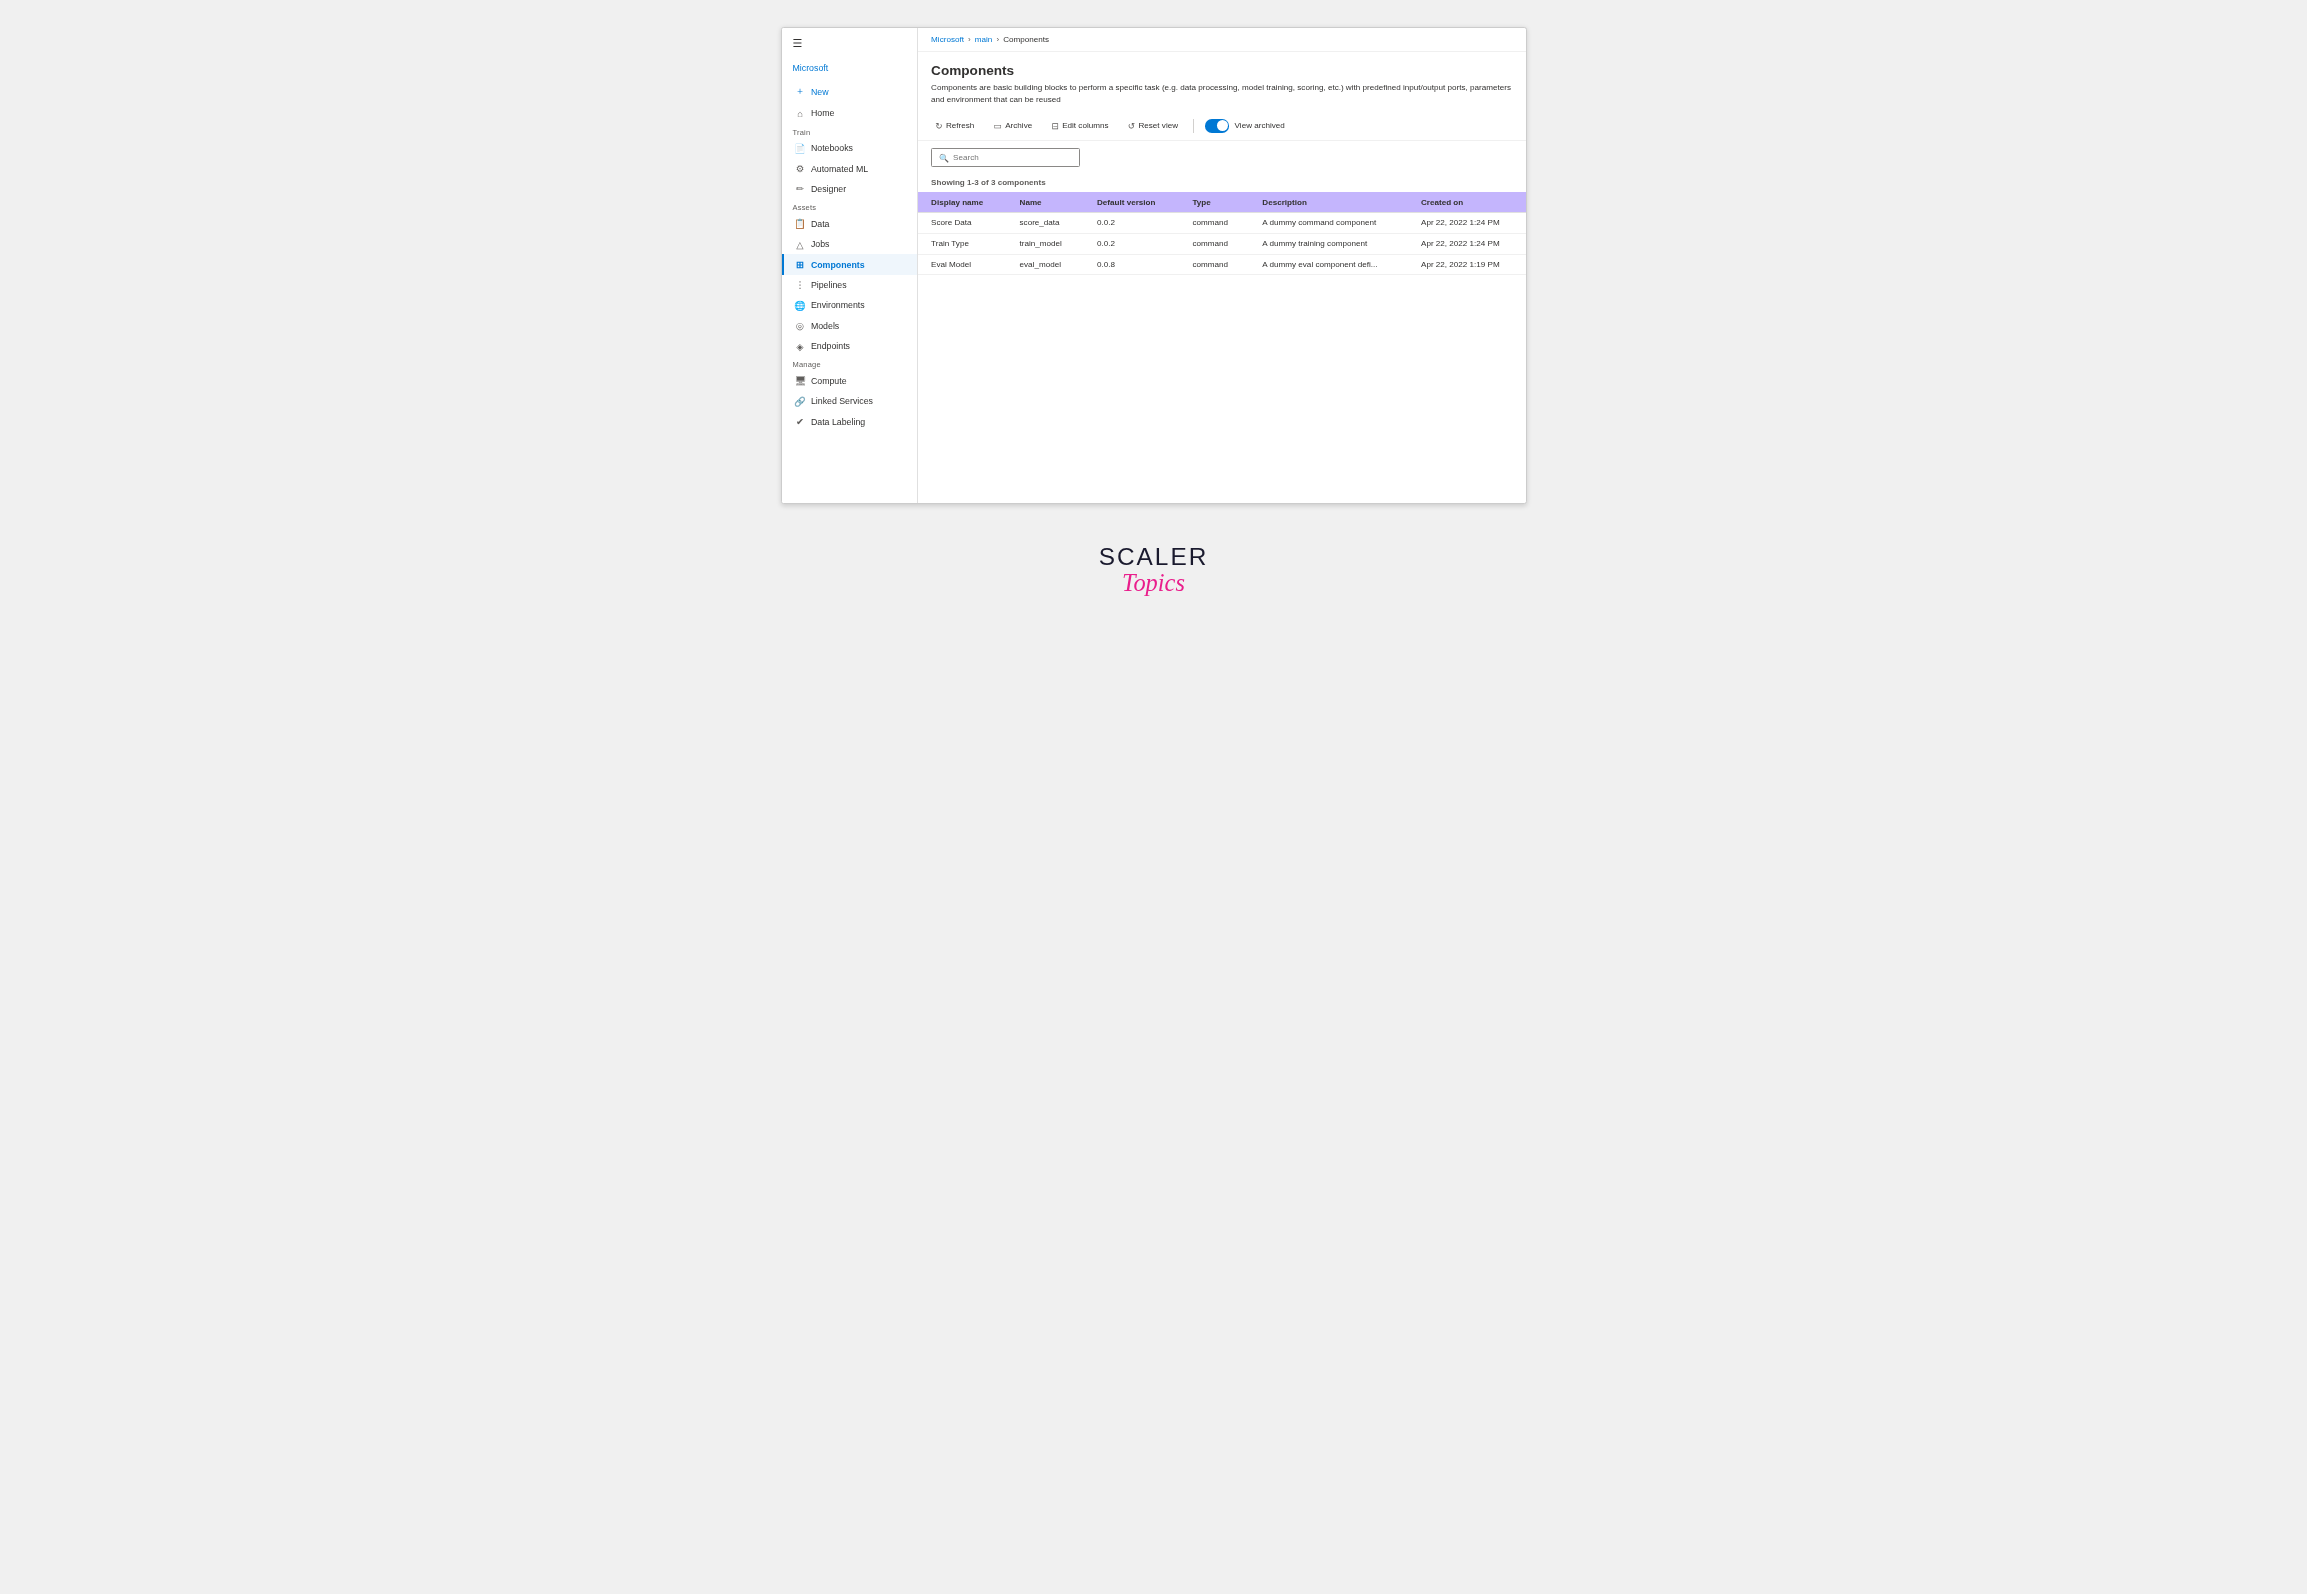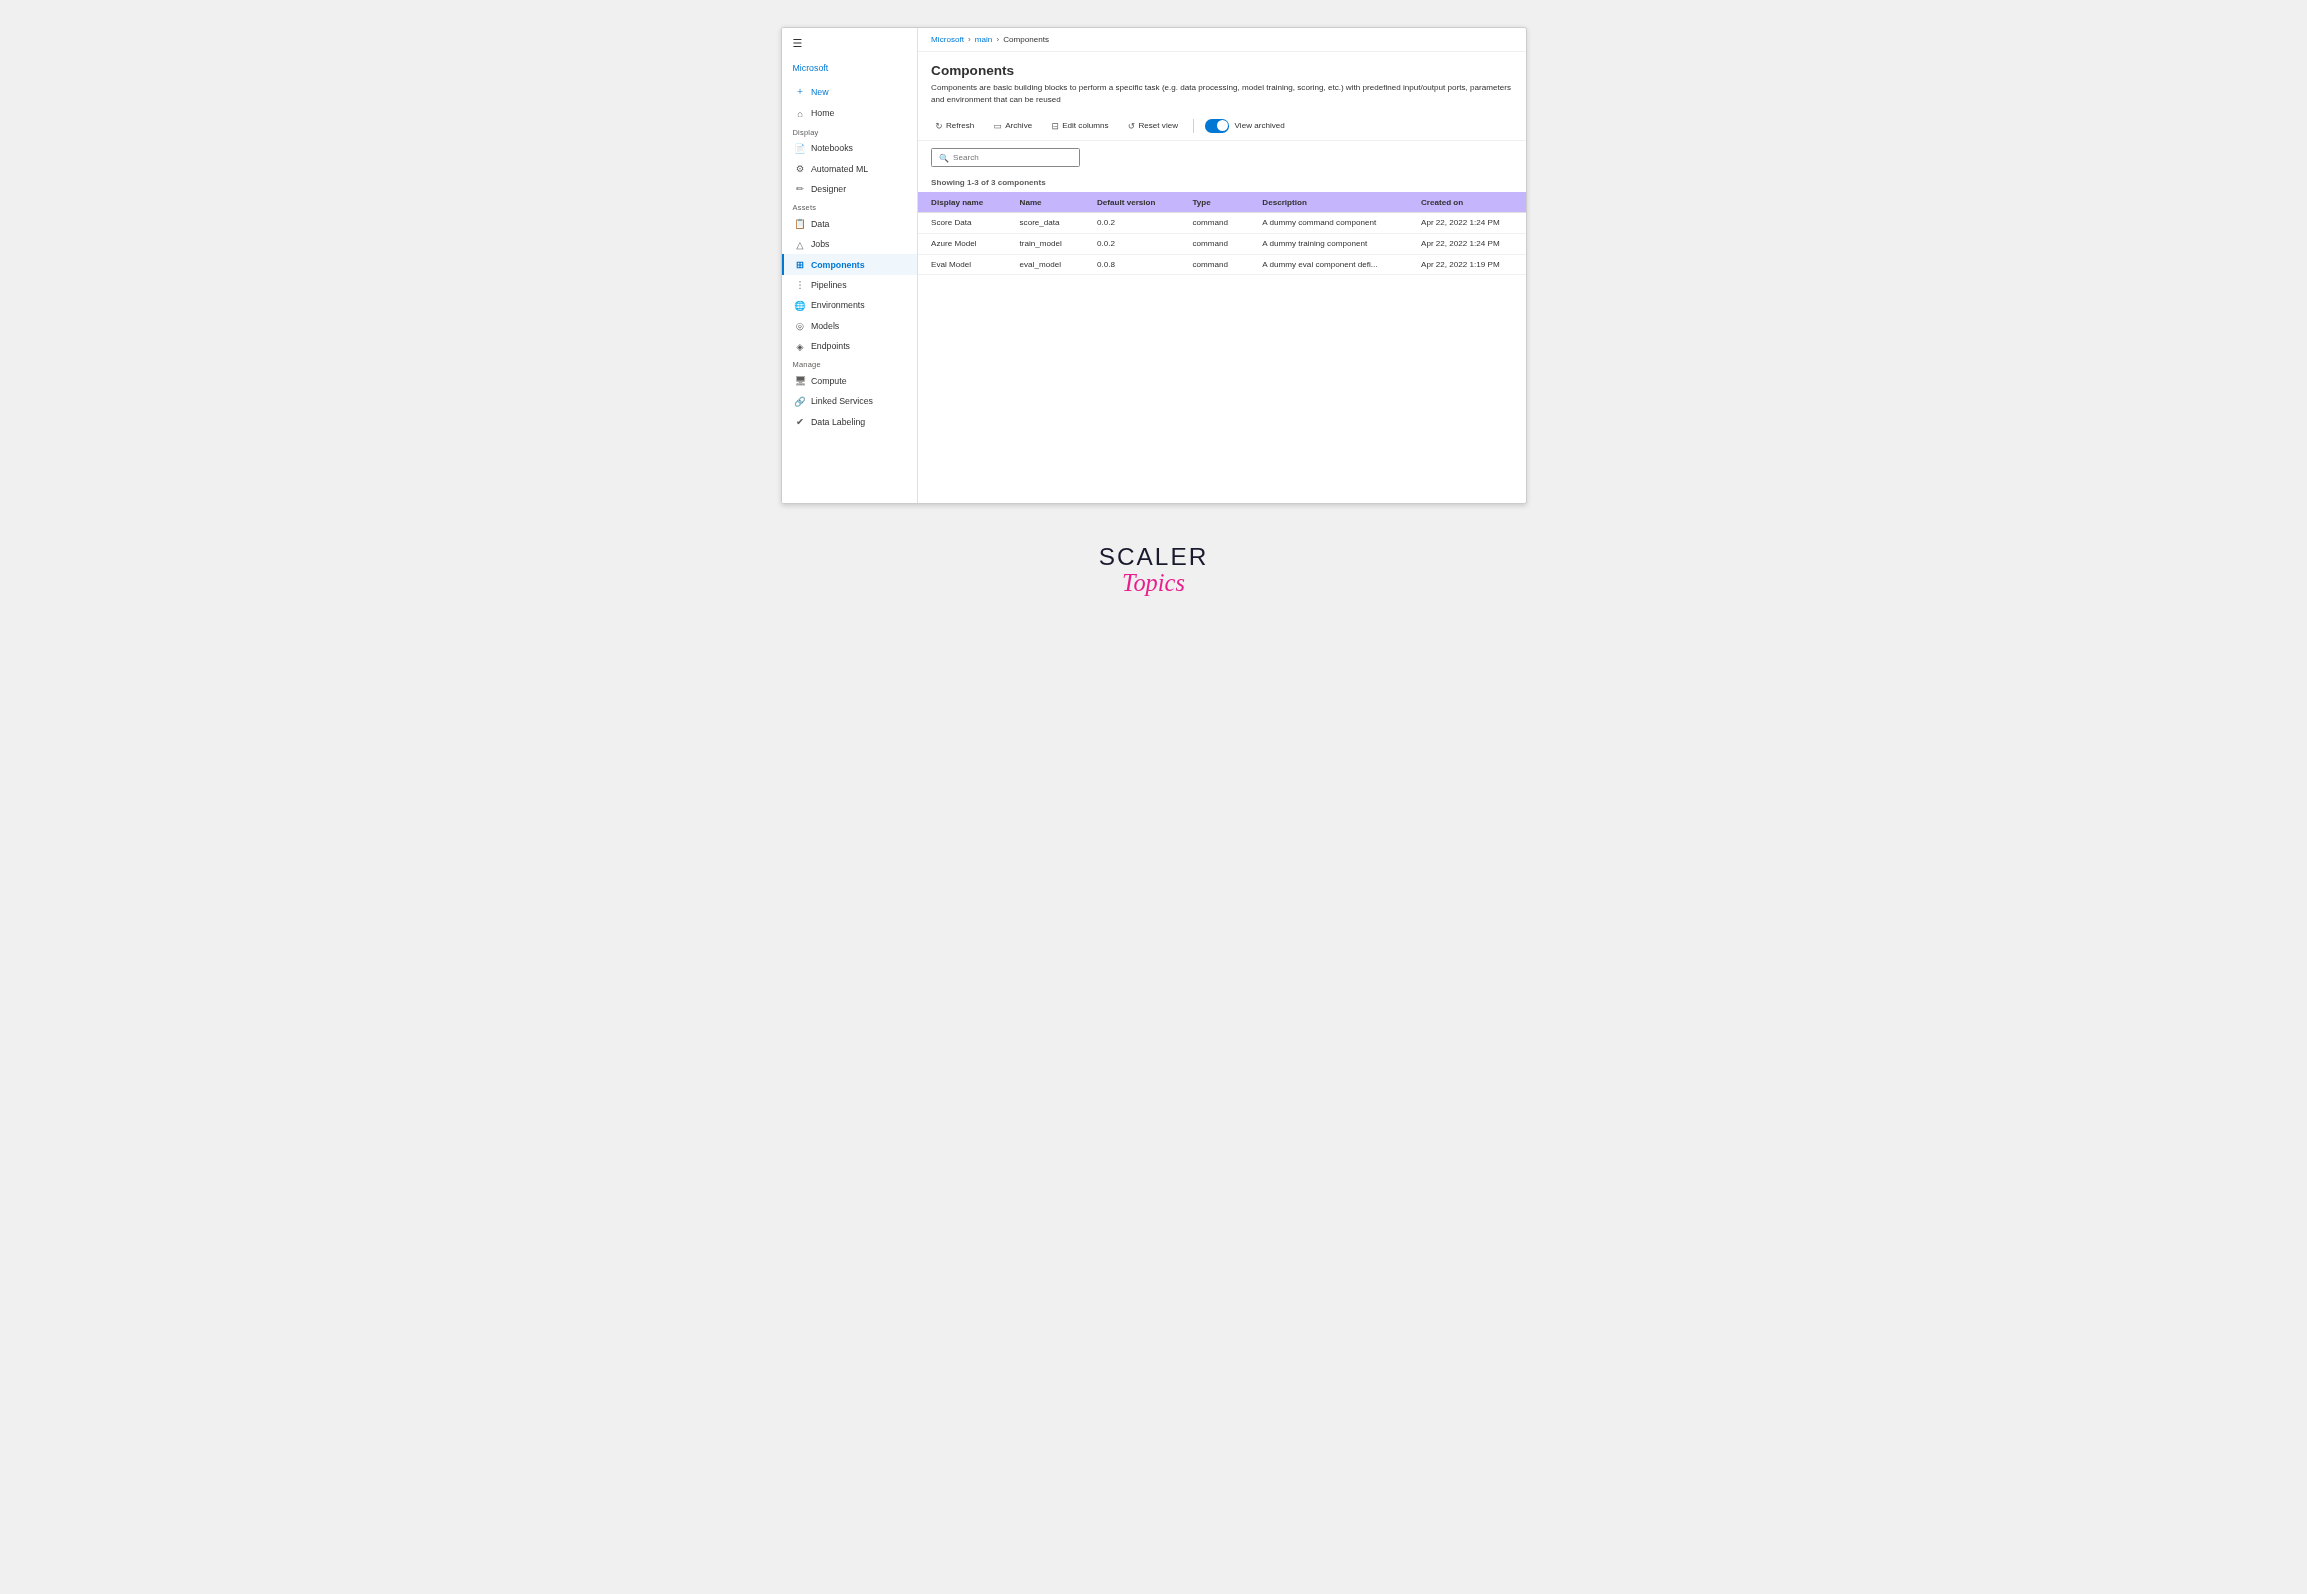--- a/index.html
+++ b/index.html
@@ -295,21 +295,21 @@
       <div class="sidebar-item new-item">
         <span class="sidebar-icon">＋</span>
         <span>New</span>
       </div>
 
       <div class="sidebar-item">
         <span class="sidebar-icon">⌂</span>
         <span>Home</span>
       </div>
 
-      <div class="sidebar-section-label">Display</div>
+      <div class="sidebar-section-label">Train</div>
 
       <div class="sidebar-item">
         <span class="sidebar-icon">📄</span>
         <span>Notebooks</span>
       </div>
       <div class="sidebar-item">
         <span class="sidebar-icon">⚙</span>
         <span>Automated ML</span>
       </div>
       <div class="sidebar-item">
@@ -428,21 +428,21 @@
         <tbody id="table-body">
         <tr>
       <td class="link-cell">Score Data</td>
       <td>score_data</td>
       <td class="version-cell">0.0.2</td>
       <td>command</td>
       <td>A dummy command component</td>
       <td>Apr 22, 2022 1:24 PM</td>
     </tr>
             <tr>
-      <td class="link-cell">Azure Model</td>
+      <td class="link-cell">Train Type</td>
       <td>train_model</td>
       <td class="version-cell">0.0.2</td>
       <td>command</td>
       <td>A dummy training component</td>
       <td>Apr 22, 2022 1:24 PM</td>
     </tr>
             <tr>
       <td class="link-cell">Eval Model</td>
       <td>eval_model</td>
       <td class="version-cell">0.0.8</td>

